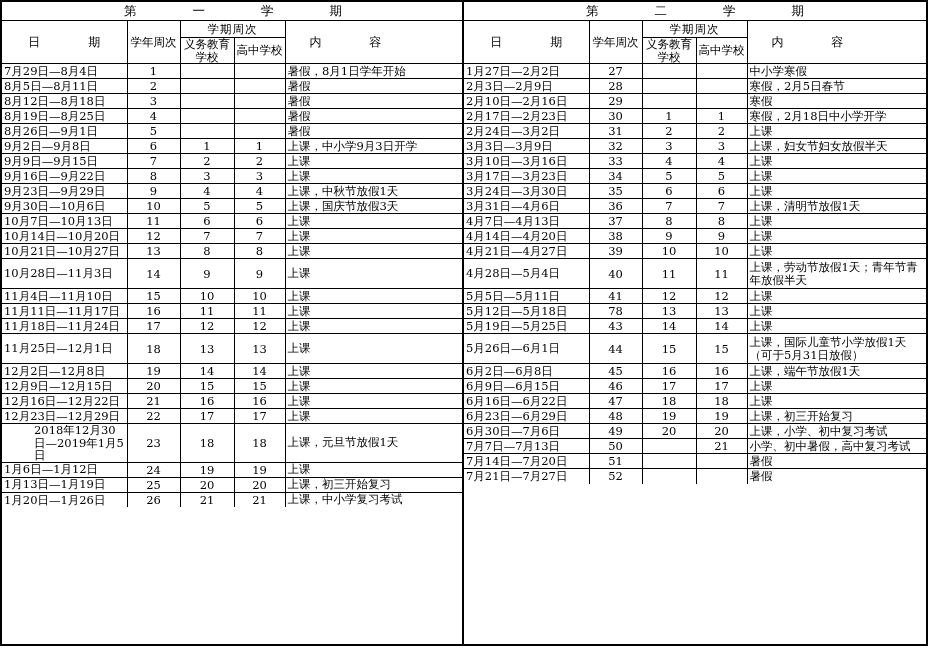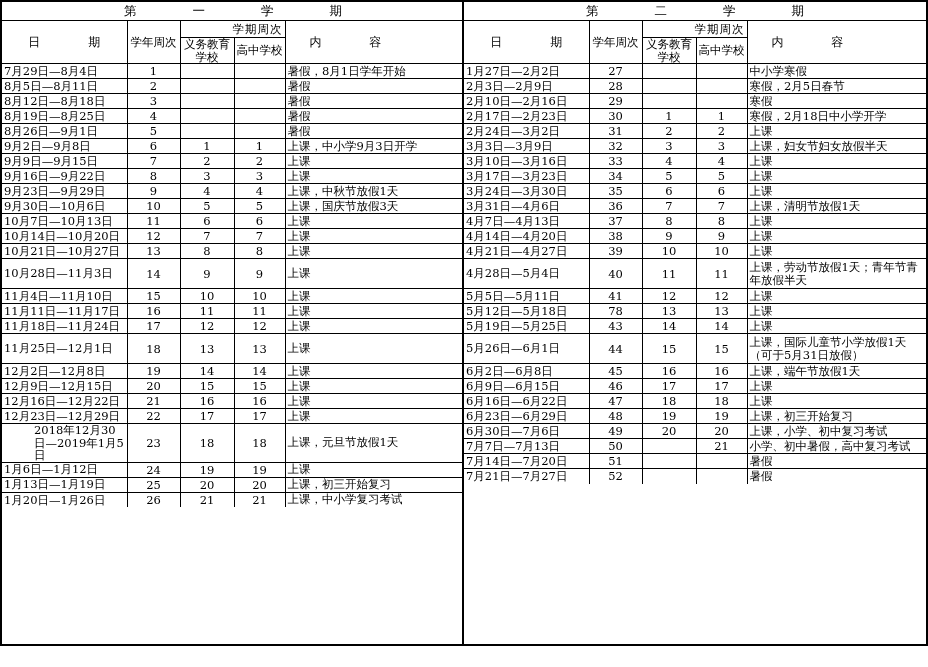--- a/index.html
+++ b/index.html
@@ -94,21 +94,21 @@
     height: 18px;
     text-align: center;
     font-family: "DejaVu Serif", "Liberation Serif", serif;
     font-size: 12.5px;
     letter-spacing: 26px;
     text-indent: 26px;
     padding: 0;
   }
   .hdr-weeks-group {
     height: 16px;
-    text-align: right;
+    text-align: center;
     font-size: 11.5px;
     letter-spacing: 1px;
   }
   .hdr-date {
     text-align: center;
     font-size: 12px;
     letter-spacing: 22px;
     text-indent: 22px;
     margin-left: 44px;
   }

